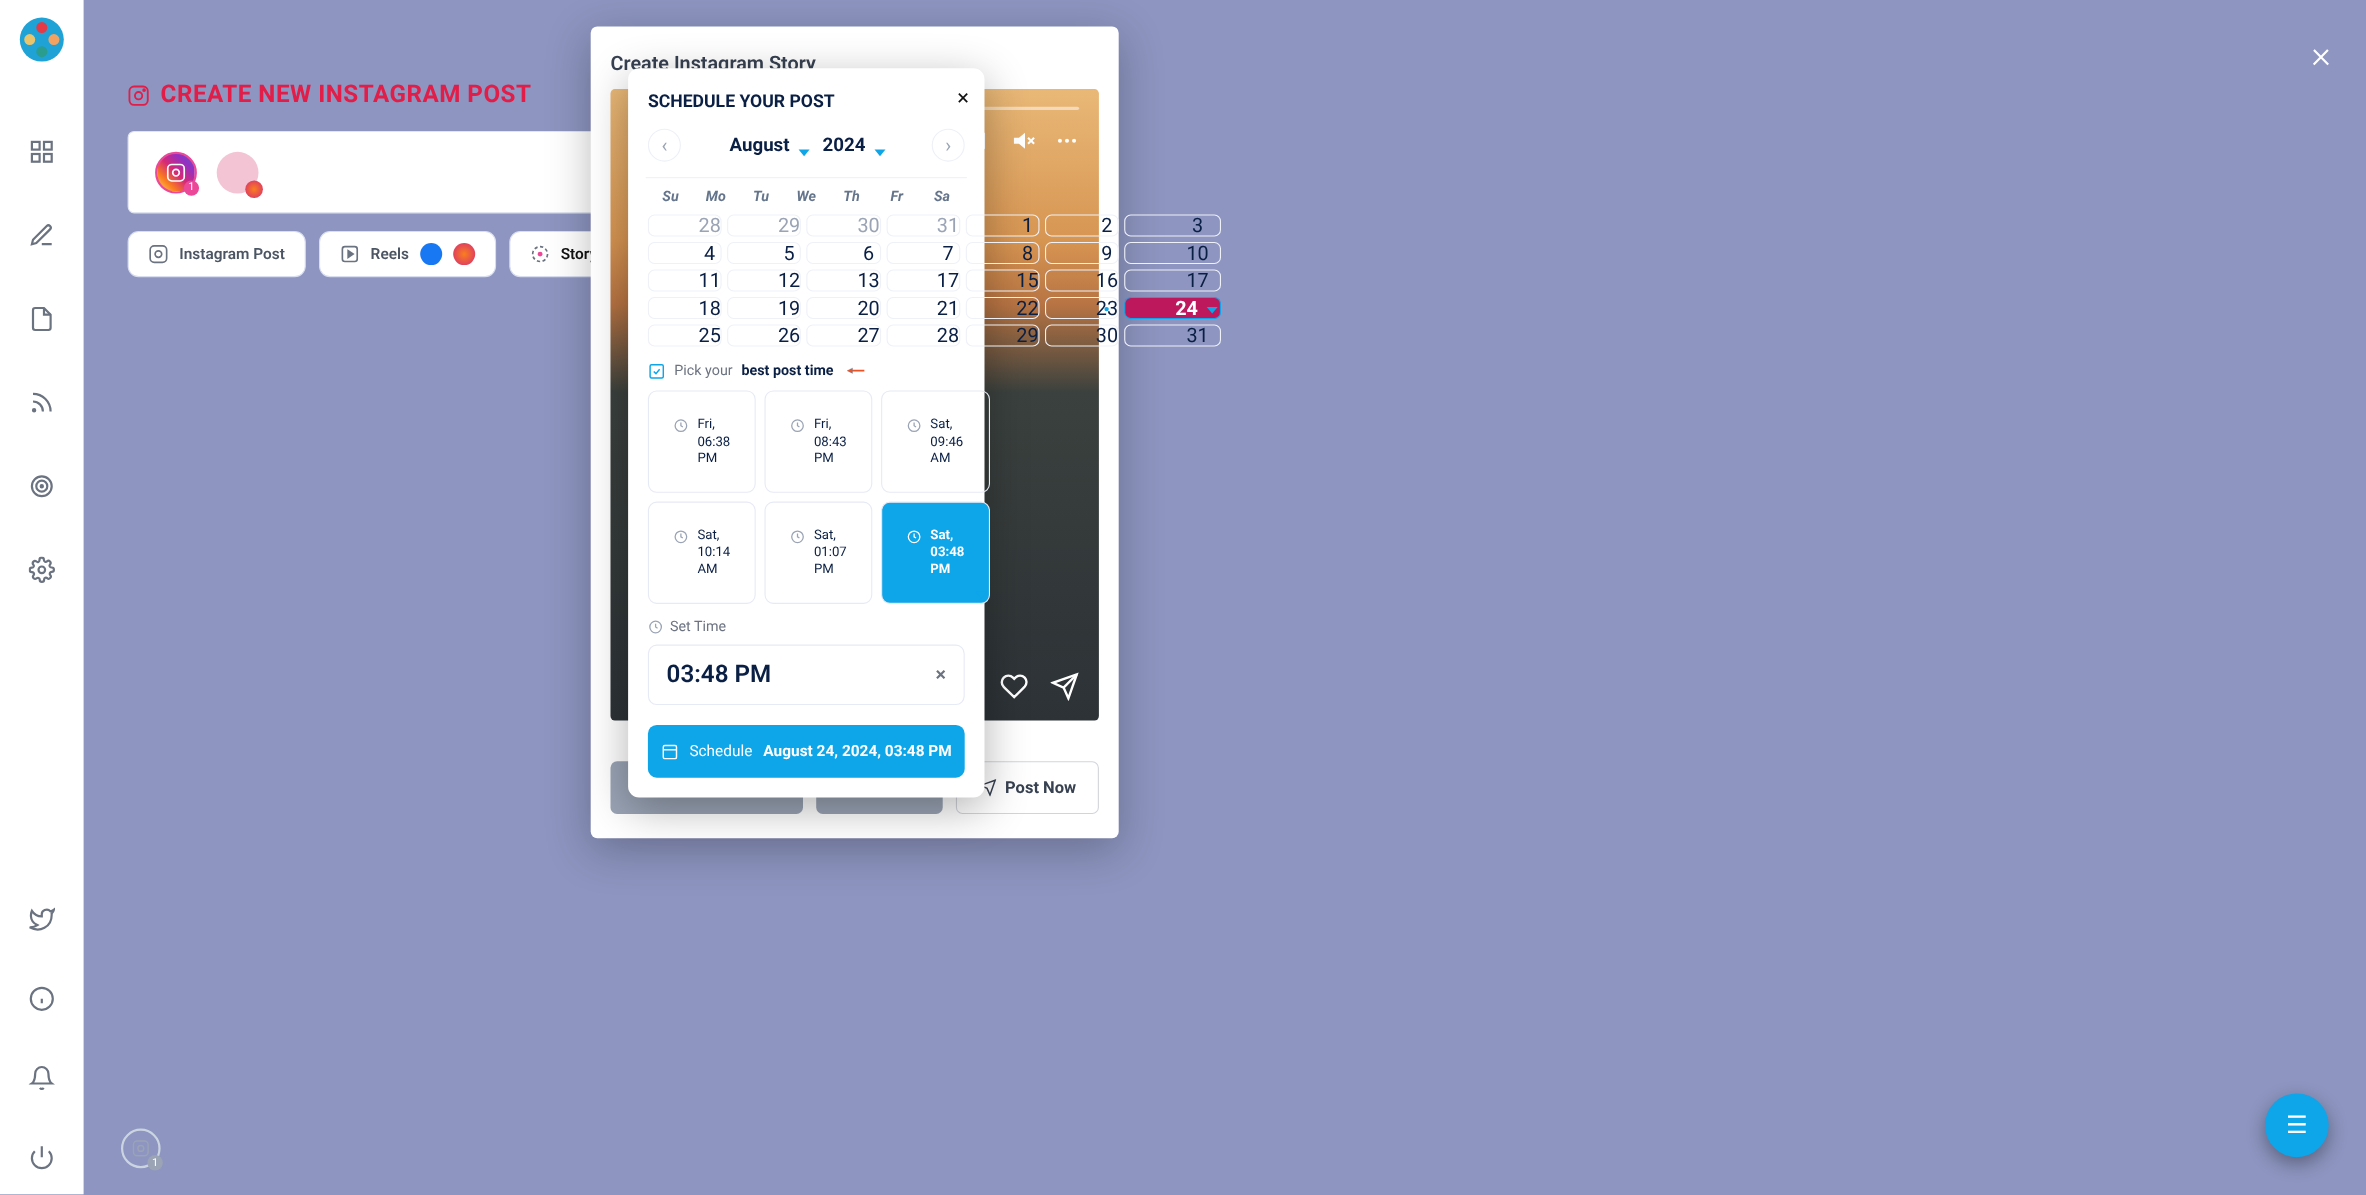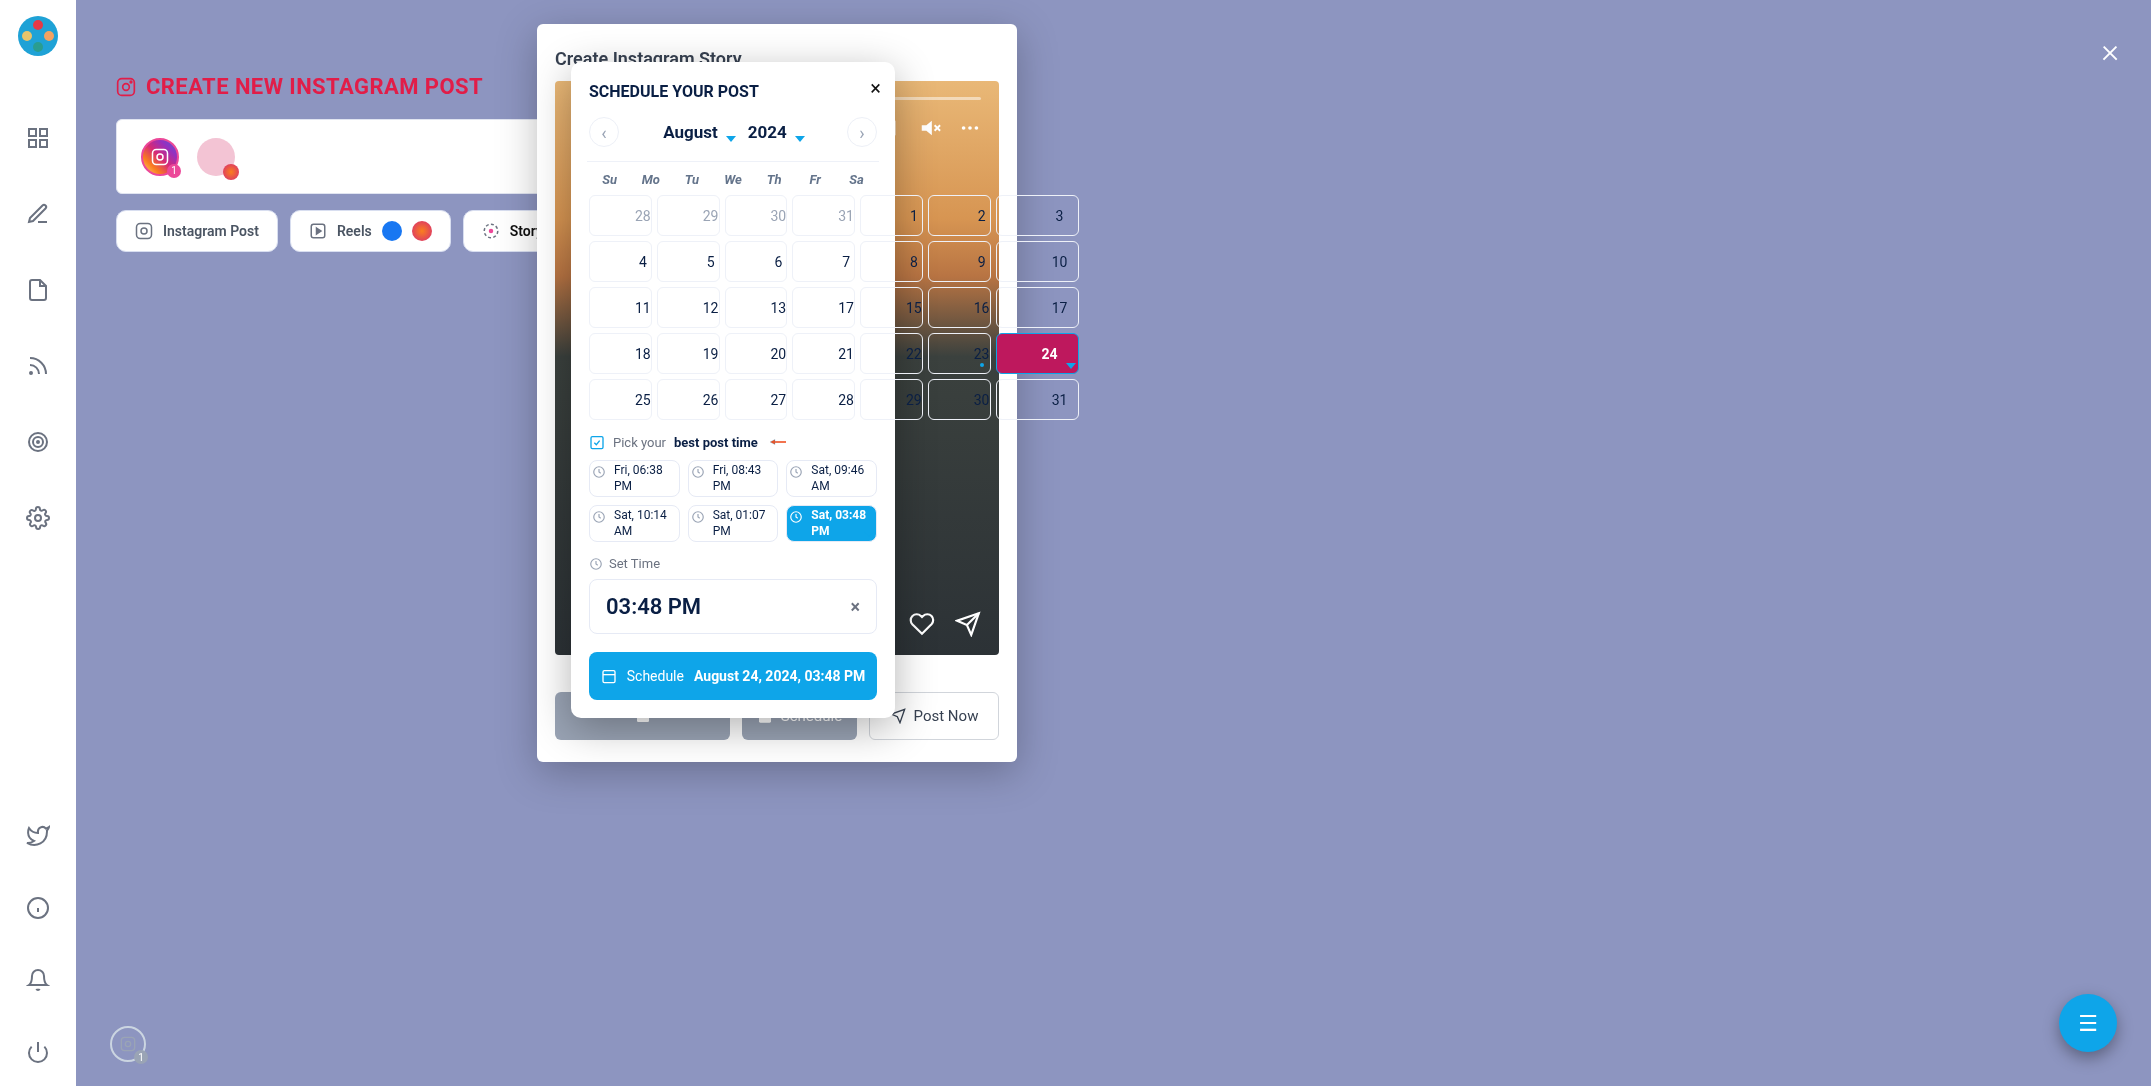--- a/index.html
+++ b/index.html
@@ -41,21 +41,21 @@
 .story-prog{ flex:1; height:3px; background:rgba(255,255,255,.5); border-radius:2px;}
 .story-prog.fill{background:#fff;}
 .story-ctrls{ position:absolute; top:36px; right:18px; display:flex; gap:18px; color:#fff;}
 .story-ctrls svg{width:22px;height:22px; fill:#fff;}
 .story-bottom{ position:absolute; bottom:16px; right:18px; display:flex; gap:20px; align-items:center;}
 .story-bottom svg{width:26px;height:26px; stroke:#fff; stroke-width:2; fill:none;}
 .camera-circ{width:30px;height:30px;border:2px solid #fff;border-radius:50%;display:flex;align-items:center;justify-content:center;}
 .camera-circ svg{width:16px;height:16px;}
 
 .modal-actions{ position:absolute; bottom:22px; left:18px; right:18px; display:flex; gap:12px;}
-.btn{ height:48px; border-radius:6px; display:flex; align-items:center; justify-content:center; font-weight:400; font-size:15px; gap:8px;margin-top:14px;}
+.btn{ height:48px; border-radius:6px; display:flex; align-items:center; justify-content:center; font-weight:700; font-size:15px; gap:8px;margin-top:14px;}
 .btn-grey{ background:#9aa4b5; color:#fff; flex:1;}
 .btn-grey.sm{flex:0 0 115px;}
 .btn-outline{ background:#fff; border:1px solid #d1d5db; color:#374151; flex:0 0 130px;}
 .btn svg{width:16px;height:16px; fill:#fff;}
 
 .close-x { position:absolute; top:30px; right:32px; color:#fff; font-size:34px; font-weight:300;}
 
 .fab { position:absolute; bottom:34px; right:34px; width:58px; height:58px; border-radius:50%; background:#0ea5e9; box-shadow:0 6px 16px rgba(0,0,0,.35); display:flex; align-items:center; justify-content:center;}
 .fab span{color:#fff; font-size:22px;}
 
@@ -64,31 +64,31 @@
 .pop-title{ font-weight:700; font-size:16px; color:#0a1f44;}
 .pop-close{ position:absolute; top:14px; right:14px; font-size:20px; color:#111;}
 .month-nav{ margin-top:16px; display:flex; align-items:center; justify-content:space-between;}
 .month-nav button{ width:30px;height:30px;border-radius:50%; border:1px solid #edf0f7; background:#fff; display:flex;align-items:center;justify-content:center; color:#9aa4b5; font-size:18px;}
 .month-sel{ display:flex; gap:6px;}
 .sel{ position:relative; padding:4px 20px 4px 4px; font-weight:700; color:#0a1f44; font-size:17px;}
 .sel::after{content:""; position:absolute; right:2px; bottom:4px; width:0;height:0;border-left:5px solid transparent;border-right:5px solid transparent;border-top:6px solid #0ea5e9;}
 .cal-hr{ margin:14px -2px 10px; height:1px; background:#eef1f8;}
 .dow{ display:grid; grid-template-columns:repeat(7,1fr); text-align:center; font-size:13px; font-weight:700; color:#64748b;font-style:italic;}
 .days{ display:grid; grid-template-columns:repeat(7,1fr); gap:5px; margin-top:8px;}
-.day{ height:41px; border:1px solid #eef1f8; border-radius:6px; display:flex; align-items:center; justify-content:center; font-size:14px; color:#9aa4b5; position:relative;padding-left:45px;}
+.day{ height:20px; border:1px solid #eef1f8; border-radius:6px; display:flex; align-items:center; justify-content:center; font-size:18px; color:#9aa4b5; position:relative;padding-left:45px;}
 .day.cur{ color:#0a1f44;}
 .day.today .dot{ position:absolute; bottom:6px; width:4px;height:4px;border-radius:50%; background:#0ea5e9;}
 .day.sel{ background:#be185d; color:#fff; border-color:#0ea5e9;}
 .pick-row{ margin-top:14px; display:flex; align-items:center; gap:8px; font-size:13px;}
 .pick-row .lbl{ color:#6b7280;}
 .pick-row .bold{ color:#0a1f44; font-weight:700;}
 .pick-row svg{width:16px;height:16px; stroke:#0ea5e9; fill:#0ea5e9;}
 .arrow-ind{ width:70px; height:26px; margin-left:4px;}
 .time-grid{ margin-top:10px; display:grid; grid-template-columns:repeat(3,1fr); gap:8px;}
-.time-chip{ border:1px solid #e6eaf5; border-radius:8px; padding:2px; font-size:12px; color:#0a1f44; display:flex; gap:8px; align-items:flex-start; line-height:1.3;}
+.time-chip{ border:1px solid #e6eaf5; border-radius:8px; padding:22px; font-size:12px; color:#0a1f44; display:flex; gap:8px; align-items:flex-start; line-height:1.3;}
 .time-chip svg{width:14px;height:14px; stroke:#9aa4b5; stroke-width:2; fill:none; flex:0 0 14px; margin-top:2px;}
 .time-chip.sel{ background:#0ea5e9; color:#fff;}
 .time-chip.sel svg{stroke:#fff;}
 .settime{ margin-top:14px; display:flex; align-items:center; gap:6px; color:#6b7280; font-size:13px;}
 .settime svg{width:14px;height:14px; stroke:#9aa4b5; stroke-width:2; fill:none;}
 .time-input{ margin-top:8px; border:1px solid #e6eaf5; border-radius:8px; padding: 14px 16px; display:flex; align-items:center; justify-content:space-between;}
 .time-input span{ font-size:22px; font-weight:600; color:#0a1f44;}
 .time-input .clr{ font-size:18px; color:#6b7280;}
 .sched-btn{ margin-top:18px; background:#0ea5e9; color:#fff; height:48px; border-radius:8px; display:flex; align-items:center; justify-content:center; gap:10px; font-size:14px;}
 .sched-btn svg{width:16px;height:16px; stroke:#fff; stroke-width:2; fill:none;}

